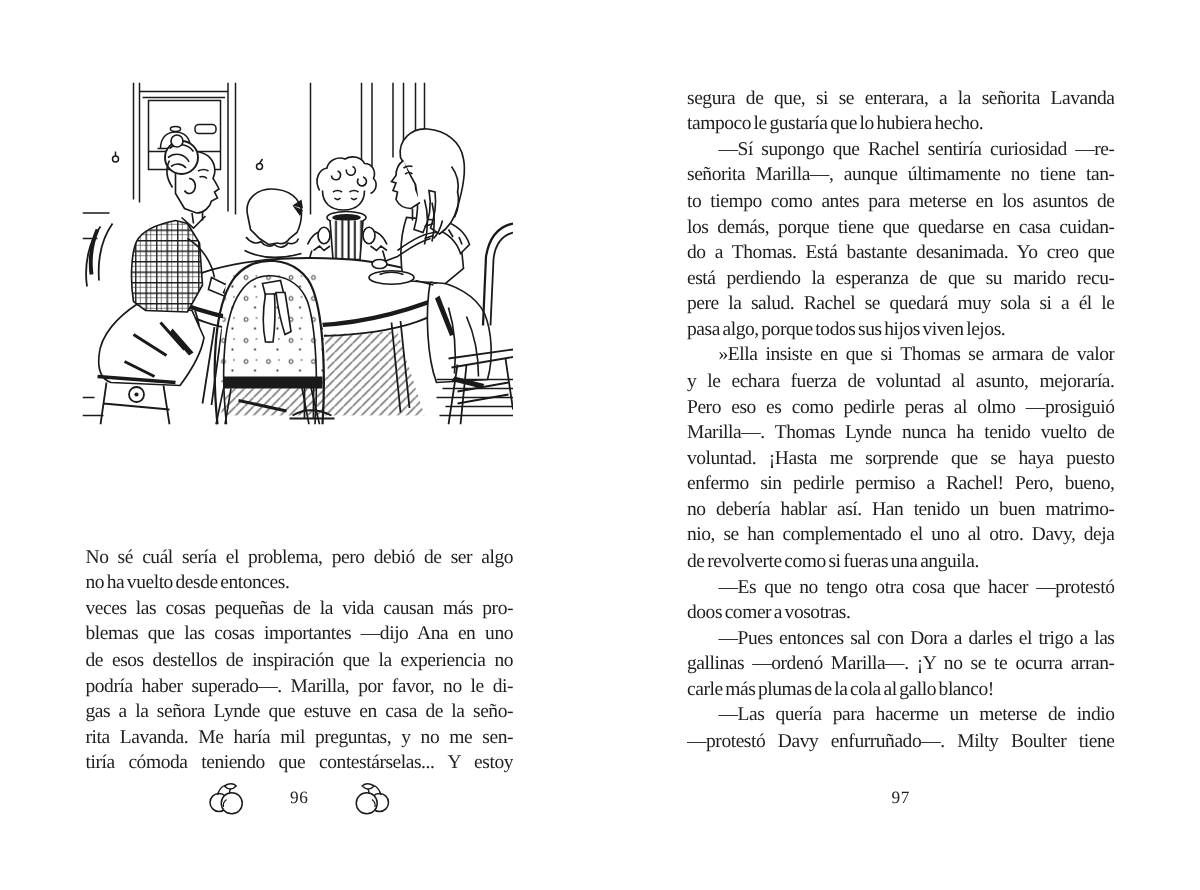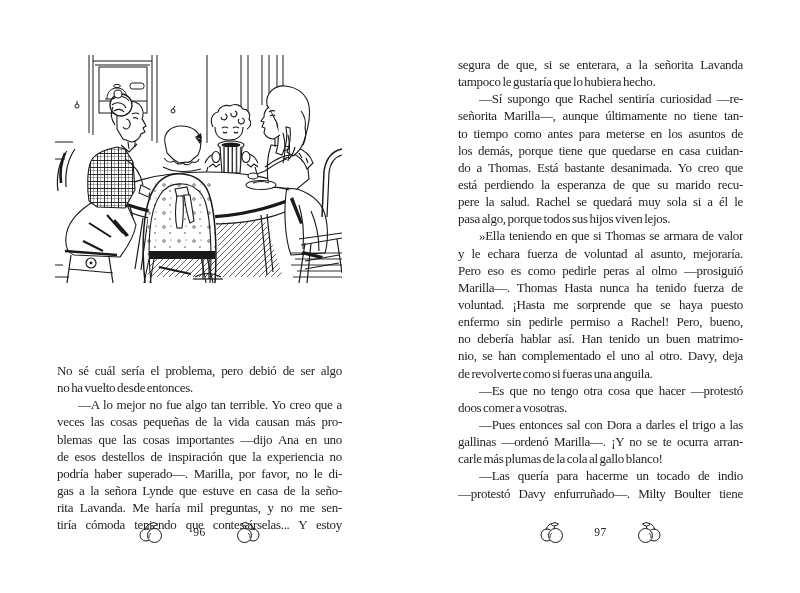--- a/index.html
+++ b/index.html
@@ -8,21 +8,21 @@
   .page-text{position:absolute;width:285px;font-size:13px;line-height:17.15px;
              letter-spacing:-0.3px;word-spacing:-1.2px;}
   .page-text.lp{left:57px;top:322px;margin-top:40px;}
   .page-text.rp{left:458px;top:56px;}
   .line{height:17.15px;overflow:hidden;text-align:justify;text-align-last:justify;}
   .line.endpara{text-align-last:left;}
   .line.indent{text-indent:21px;}
   .footer{position:absolute;width:285px;top:514px;height:36px;display:flex;
           align-items:center;justify-content:center;gap:29px;}
   .footer.lp2{left:57px;}
-  .footer.rp2{left:458px;}
+  .footer.rp2{left:458px;flex-direction:column;}
   .pagenum{font-size:11.5px;letter-spacing:.5px;color:#222;}
   .illustration{position:absolute;left:55px;top:55px;width:287px;height:228px;}
   .mirror{transform:scaleX(-1);}
 </style>
 </head>
 <body>
 
 <div class="spread">
 
   <div class="illustration">
@@ -175,21 +175,20 @@
         <path d="M96 228c-4-38-2-72 9-88 5-8 13-12 23-11 10 1 18 7 22 17 6 18 7 54 5 82"></path>
         <path d="M94 204l-5 24 M99 204l-4 24 M152 202l6 26 M146 202l5 26"></path>
         <path d="M104 212l32 7" stroke-width="2"></path>
       </g>
     </svg>
   </div>
 
   <div class="page-text lp">
       <div class="line">No sé cuál sería el problema, pero debió de ser algo</div>
       <div class="line endpara">no ha vuelto desde entonces.</div>
-      <div class="line indent">—A lo mejor no fue algo tan terrible. Yo creo que a</div>
       <div class="line">veces las cosas pequeñas de la vida causan más pro-</div>
       <div class="line">blemas que las cosas importantes —dijo Ana en uno</div>
       <div class="line">de esos destellos de inspiración que la experiencia no</div>
       <div class="line">podría haber superado—. Marilla, por favor, no le di-</div>
       <div class="line">gas a la señora Lynde que estuve en casa de la seño-</div>
       <div class="line">rita Lavanda. Me haría mil preguntas, y no me sen-</div>
       <div class="line">tiría cómoda teniendo que contestárselas... Y estoy</div>
     </div>
 
   <div class="footer lp2">
@@ -220,35 +219,35 @@
       <div class="line">segura de que, si se enterara, a la señorita Lavanda</div>
       <div class="line endpara">tampoco le gustaría que lo hubiera hecho.</div>
       <div class="line indent">—Sí supongo que Rachel sentiría curiosidad —re-</div>
       <div class="line">señorita Marilla—, aunque últimamente no tiene tan-</div>
       <div class="line">to tiempo como antes para meterse en los asuntos de</div>
       <div class="line">los demás, porque tiene que quedarse en casa cuidan-</div>
       <div class="line">do a Thomas. Está bastante desanimada. Yo creo que</div>
       <div class="line">está perdiendo la esperanza de que su marido recu-</div>
       <div class="line">pere la salud. Rachel se quedará muy sola si a él le</div>
       <div class="line endpara">pasa algo, porque todos sus hijos viven lejos.</div>
-      <div class="line indent">»Ella teniendo en que si Thomas se armara de valor</div>
+      <div class="line indent">»Ella insiste en que si Thomas se armara de valor</div>
       <div class="line">y le echara fuerza de voluntad al asunto, mejoraría.</div>
       <div class="line">Pero eso es como pedirle peras al olmo —prosiguió</div>
-      <div class="line">Marilla—. Thomas Hasta nunca ha tenido fuerza de</div>
+      <div class="line">Marilla—. Thomas Lynde nunca ha tenido vuelto de</div>
       <div class="line">voluntad. ¡Hasta me sorprende que se haya puesto</div>
       <div class="line">enfermo sin pedirle permiso a Rachel! Pero, bueno,</div>
       <div class="line">no debería hablar así. Han tenido un buen matrimo-</div>
       <div class="line">nio, se han complementado el uno al otro. Davy, deja</div>
       <div class="line endpara">de revolverte como si fueras una anguila.</div>
       <div class="line indent">—Es que no tengo otra cosa que hacer —protestó</div>
       <div class="line endpara">doos comer a vosotras.</div>
       <div class="line indent">—Pues entonces sal con Dora a darles el trigo a las</div>
       <div class="line">gallinas —ordenó Marilla—. ¡Y no se te ocurra arran-</div>
       <div class="line endpara">carle más plumas de la cola al gallo blanco!</div>
-      <div class="line indent">—Las quería para hacerme un tocado de indio</div>
+      <div class="line indent">—Las quería para hacerme un meterse de indio</div>
       <div class="line">—protestó Davy enfurruñado—. Milty Boulter tiene</div>
     </div>
 
   <div class="footer rp2">
     <svg class="ornament" width="27" height="24" viewBox="0 0 27 24">
       <g fill="#fff" stroke="#1a1a1a" stroke-width="1">
         <circle cx="9" cy="15" r="6"></circle>
         <circle cx="17.5" cy="15.5" r="7"></circle>
         <path d="M8 10q1-4 4-6" fill="none"></path>
         <path d="M16 9q0-4 3-5" fill="none"></path>

